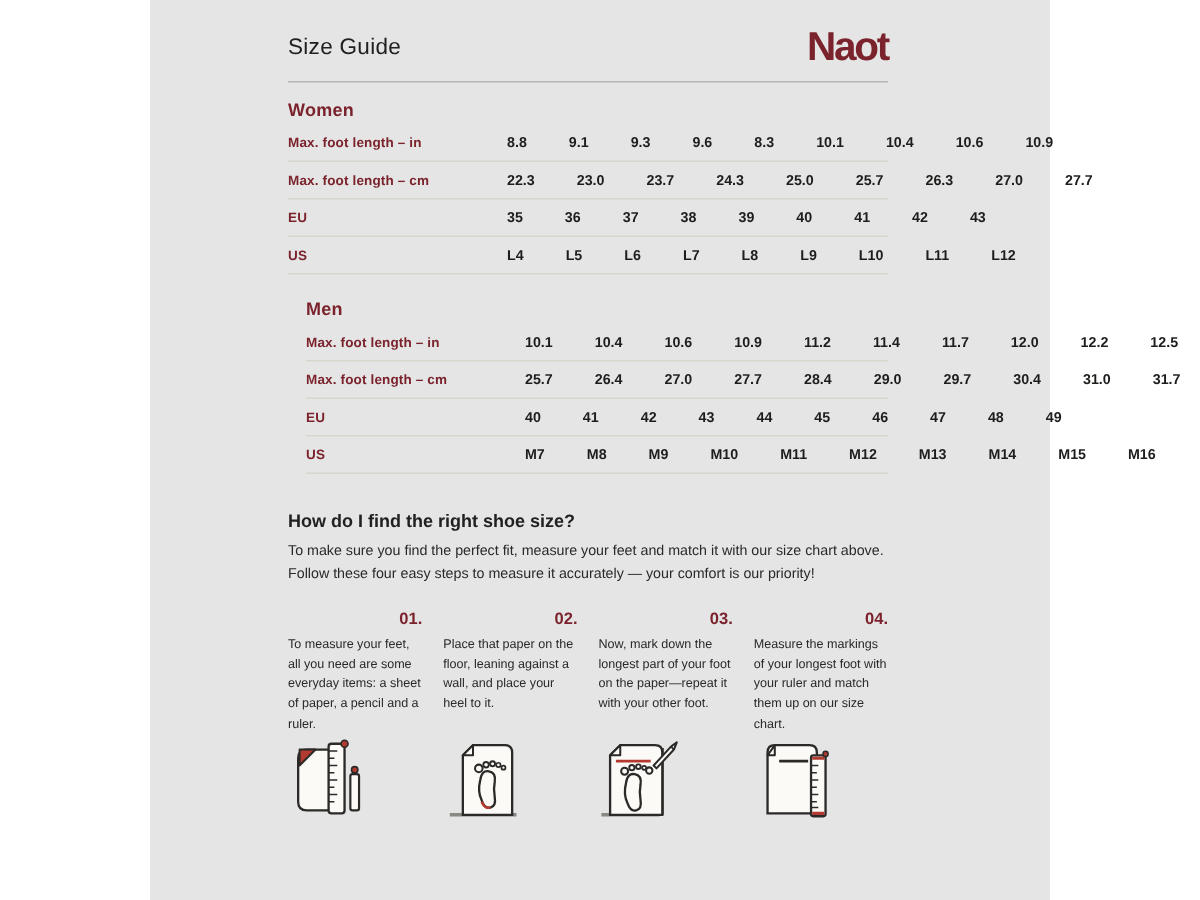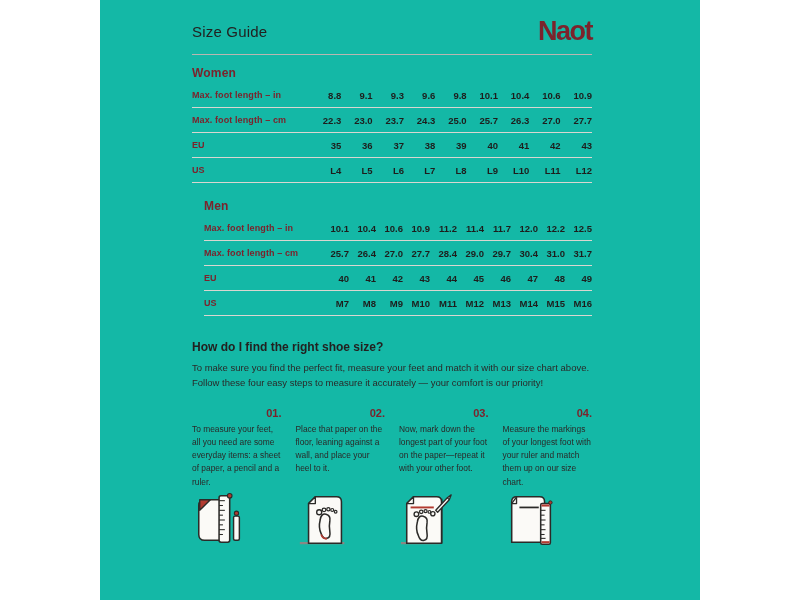--- a/index.html
+++ b/index.html
@@ -6,21 +6,21 @@
   html, body {
     width: 800px; height: 600px;
     background: #ffffff;
     font-family: "Liberation Sans", sans-serif;
     overflow: hidden;
   }
   .panel {
     position: absolute;
     left: 100px; top: 0;
     width: 600px; height: 600px;
-    background: #14b8a6;
+    background: #e5e5e5;
   }
   .content {
     position: absolute;
     left: 92px; top: 0;
     width: 400px; height: 600px;
   }
   .header-row {
     display: flex;
     justify-content: space-between;
     align-items: center;
@@ -51,20 +51,21 @@
     font-weight: 700;
     margin-top: 11px;
     letter-spacing: 0.2px;
   }
   .size-table { margin-top: 3px; }
   .size-row {
     display: grid;
     align-items: center;
     height: 25px;
     border-bottom: 1px solid #d9d6d0;
+    gap: 28px;
   }
   .row-label {
     color: #7b232c;
     font-size: 9px;
     font-weight: 700;
     letter-spacing: 0.1px;
   }
   .row-value {
     color: #1e1d1c;
     font-size: 9.5px;
@@ -132,21 +133,21 @@
     <hr class="header-divider">
 
     <div class="section-heading">Women</div>
     <div class="size-table" id="women-table">
         <div class="size-row" style="grid-template-columns: 118px repeat(9, 1fr);">
           <div class="row-label">Max. foot length – in</div>
           <div class="row-value">8.8</div>
           <div class="row-value">9.1</div>
           <div class="row-value">9.3</div>
           <div class="row-value">9.6</div>
-          <div class="row-value">9.8</div>
+          <div class="row-value">8.3</div>
           <div class="row-value">10.1</div>
           <div class="row-value">10.4</div>
           <div class="row-value">10.6</div>
           <div class="row-value">10.9</div>
         </div>
         <div class="size-row" style="grid-template-columns: 118px repeat(9, 1fr);">
           <div class="row-label">Max. foot length – cm</div>
           <div class="row-value">22.3</div>
           <div class="row-value">23.0</div>
           <div class="row-value">23.7</div>

